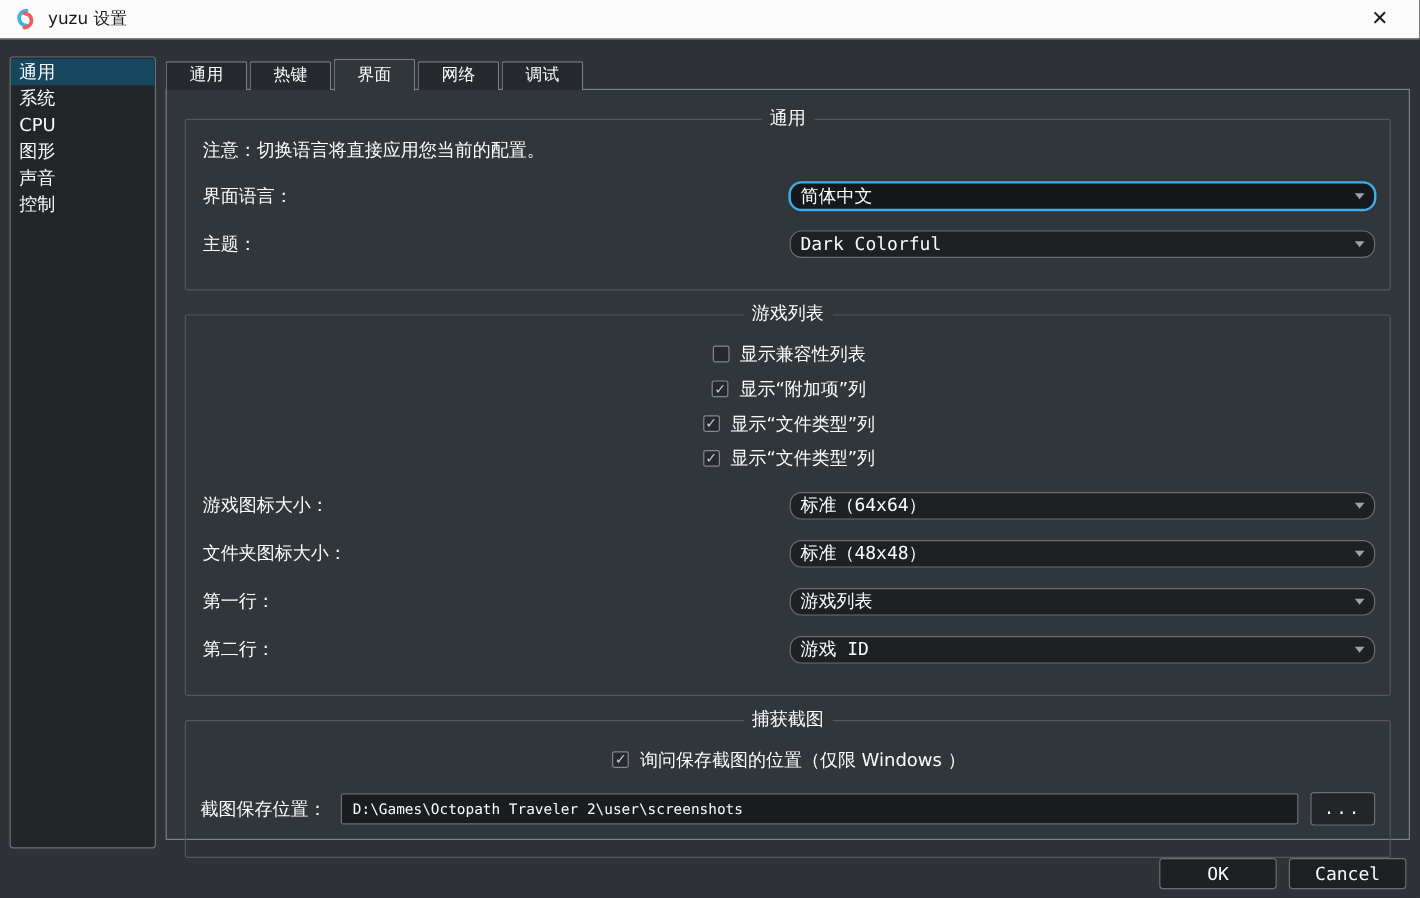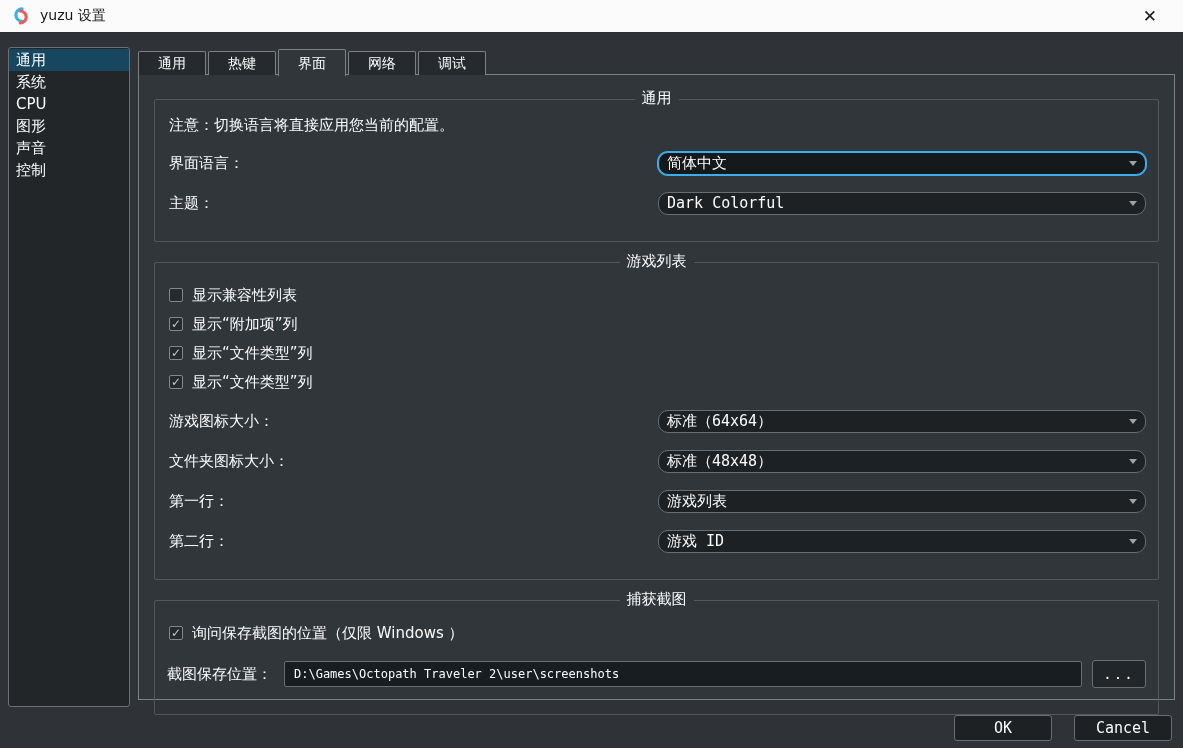--- a/index.html
+++ b/index.html
@@ -71,21 +71,21 @@
   }
   .combo.focused {
     background:#16191c; border:1px solid #3daee9; box-shadow:0 0 0 1px #3daee9;
   }
   .combo .arrow {
     margin-left:auto; width:0; height:0;
     border-left:4px solid transparent; border-right:4px solid transparent;
     border-top:5px solid #9fa3a6;
   }
   
-  .checkrow { display:flex; align-items:center; margin:7px 0 7px 2px; height:22px; }
+  .checkrow { display:flex; align-items:center; margin:7px 0 7px 2px; height:22px;justify-content:center; }
   .checkbox {
     width:14px; height:14px; border:1px solid #83888d; border-radius:2px;
     background:#26292d; margin-right:9px; display:flex;
     align-items:center; justify-content:center;
     font-size:12px; line-height:1; color:#c7c9cb;
   }
   
   .textfield {
     flex:1; height:26px; background:#1a1d20; border:1px solid #696e73;
     border-radius:2px; display:flex; align-items:center; padding:0 9px;
@@ -99,21 +99,21 @@
     font-family:"DejaVu Sans Mono", monospace; font-size:14px; letter-spacing:2px;
   }
   
   .footer {
     position:absolute; right:11px; bottom:7px; display:flex; gap:10px;
   }
   .btn {
     min-width:98px; height:26px; background:#1e2124; border:1px solid #696e73;
     border-radius:3px; color:#fcfcfc; display:flex; align-items:center;
     justify-content:center; font-family:"DejaVu Sans Mono","DejaVu Sans", monospace;
-    font-size:15px; padding:0 14px;margin-left:12px;
+    font-size:15px; padding:0 14px;
   }
 </style>
 </head>
 <body>
 
 <div class="titlebar">
   <svg class="logo" viewBox="0 0 24 24">
     <path d="M 13.2 4.2 A 6.4 6.4 0 1 0 13.2 17.8" fill="none" stroke="#3cb2e3" stroke-width="3.4" stroke-linecap="round"></path>
     <path d="M 11.2 6.6 A 6.0 6.0 0 1 1 11.2 19.6" fill="none" stroke="#f05a5a" stroke-width="3.4" stroke-linecap="round"></path>
   </svg>

